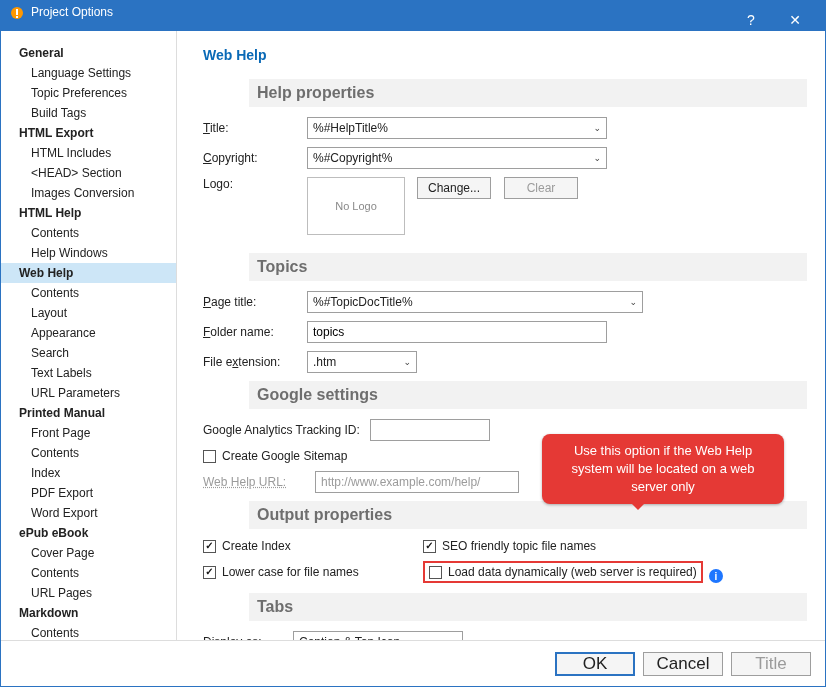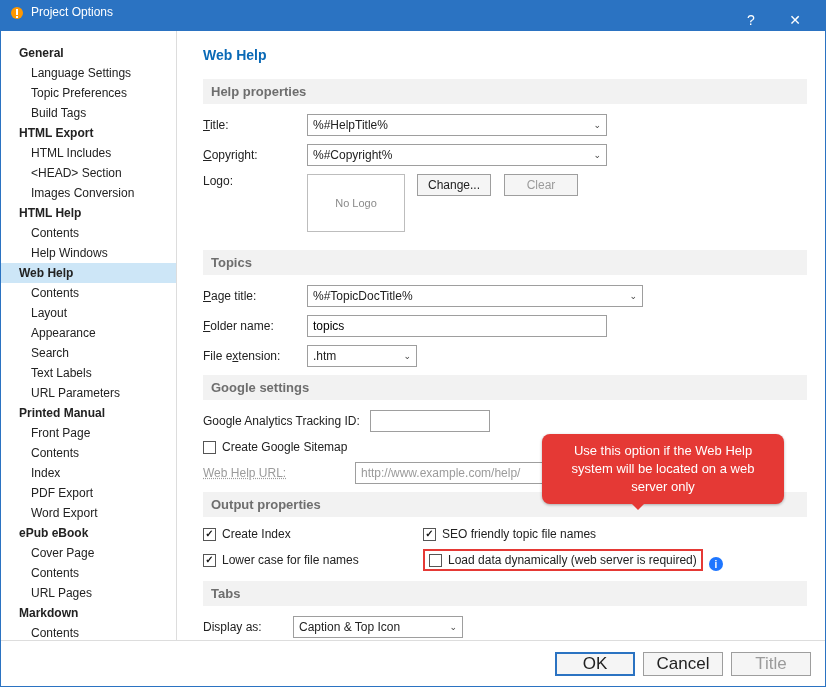--- a/index.html
+++ b/index.html
@@ -9,21 +9,21 @@
   .titlebar .icon { width:16px; height:16px; margin-right:6px; display:flex; align-items:center; justify-content:center; }
   .titlebar .title { flex:1; font-size:12px; }
   .titlebar .tbtn { width:44px; height:30px; display:flex; align-items:center; justify-content:center; cursor:pointer; color:#fff; font-size:14px; }
   .content { display:flex; height:609px; }
   .sidebar { width:176px; border-right:1px solid #ddd; padding:12px 0; overflow:hidden; }
   .sidebar .group { font-weight:700; padding:3px 0 3px 18px; }
   .sidebar .item { padding:3px 0 3px 30px; cursor:pointer; }
   .sidebar .group.selected { background:#cde6f7; }
   .main { flex:1; padding:10px 18px 10px 26px; overflow:hidden; }
   .main h2 { font-size:14px; color:#0969b6; font-weight:600; margin:6px 0 16px 0; }
-  .section-title { background:#f2f2f2; color:#6e6e6e; font-weight:700; padding:5px 8px; margin-bottom:10px; font-size:13px; }
+  .section-title { background:#f2f2f2; color:#6e6e6e; font-weight:700; padding:5px 8px; margin-bottom:10px; font-size:16px;margin-left:46px; }
   .row { display:flex; align-items:center; margin-bottom:8px; }
   .lbl { width:104px; text-align:left; color:#222; }
   input[type=text], .combo { border:1px solid #9e9e9e; height:22px; padding:1px 5px; font-family:inherit; font-size:12px; background:#fff; }
   .combo { display:flex; align-items:center; justify-content:space-between; cursor:pointer; }
   .noLogo { border:1px solid #bdbdbd; width:98px; height:58px; display:flex; align-items:center; justify-content:center; color:#8a8a8a; font-size:11px; }
   .btn { border:1px solid #9e9e9e; background:#f5f5f5; height:22px; min-width:74px; display:inline-flex; align-items:center; justify-content:center; cursor:pointer; font-size:12px; }
   .btn.disabled { color:#9b9b9b; cursor:default; }
   .chk { display:flex; align-items:center; gap:6px; cursor:pointer; }
   .chkbox { width:13px; height:13px; border:1px solid #555; display:inline-flex; align-items:center; justify-content:center; font-size:10px; background:#fff; }
   .chkbox.checked::before { content:"✓"; color:#111; font-weight:700; margin-top:-1px; }
@@ -142,21 +142,21 @@
       <input type="text" style="width: 120px;" value="">
     </div>
     <div class="row">
       <div class="chk">
         <span class="chkbox"></span>
         <span>Create Google Sitemap</span>
       </div>
     </div>
     <div class="row">
       <div style="width:112px; color:#9b9b9b; text-decoration:underline dotted; text-align:left;">Web Help URL:</div>
-      <input type="text" style="width: 204px; color: rgb(155, 155, 155); margin-left: 40px;" disabled="" value="http://www.example.com/help/">
+      <input type="text" style="width: 204px; color: rgb(155, 155, 155);" disabled="" value="http://www.example.com/help/">
     </div>
 
     <div class="section-title" style="margin-top:6px">Output properties</div>
     <div style="display:grid; grid-template-columns: 220px 1fr; row-gap:8px; align-items:center;">
       <div class="chk">
         <span class="chkbox checked"></span>
         <span>Create Index</span>
       </div>
       <div class="chk">
         <span class="chkbox checked"></span>

